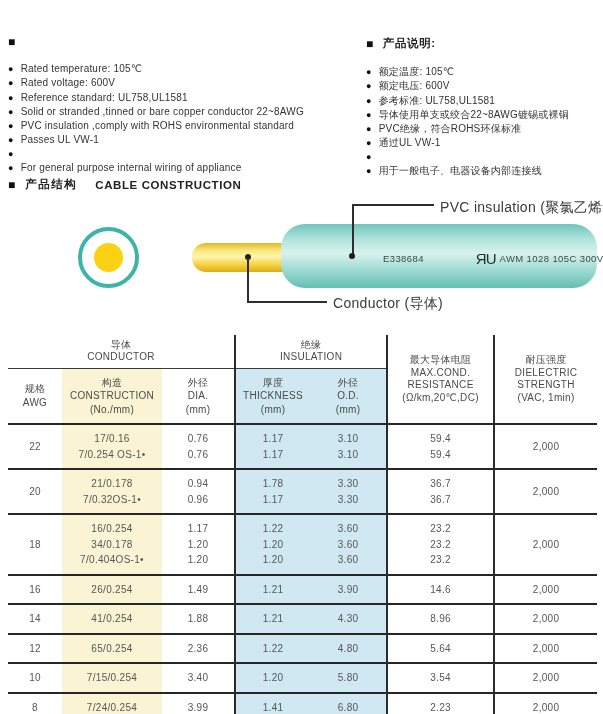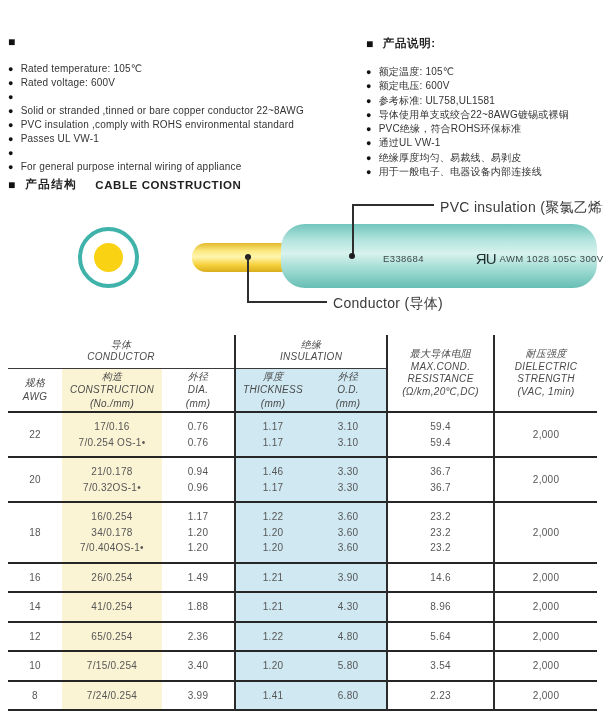--- a/index.html
+++ b/index.html
@@ -45,25 +45,25 @@
   .ld-ins-dot{left:349px;top:253px;}
   .lbl-ins{left:440px;top:199px;}
   .ld-con-dot{left:245px;top:254px;}
   .ld-con-v{left:247px;top:257px;width:2px;height:46px;}
   .ld-con-h{left:247px;top:301px;width:80px;height:2px;}
   .lbl-con{left:333px;top:295px;}
 
   
   .spec{position:absolute;left:8px;top:335px;width:589px;border-collapse:collapse;
         table-layout:fixed;text-align:center;}
-  .spec th{font-weight:normal;color:#4a4a4a;padding:0;font-size:10px;letter-spacing:.3px;font-style:italic;}
+  .spec th{font-weight:normal;color:#4a4a4a;padding:0;font-size:10px;letter-spacing:.3px;}
   .grp{height:33px;}
   .grp th{vertical-align:middle;line-height:12.5px;}
   .g-cond,.g-ins{border-bottom:1.5px solid #3a3a3a;}
-  .sub{height:44px;}
+  .sub{height:56px;}
   .sub th{border-bottom:2.5px solid #262626;line-height:13.5px;vertical-align:middle;}
   .h-res,.h-die{border-bottom:2.5px solid #262626;vertical-align:middle;line-height:13.5px;}
   .bl{border-left:2px solid #2b2b2b;}
   .h-con,.c-con{background:#faf3d4;}
   .h-thk,.h-od,.c-thk,.c-od{background:#cfe8f1;}
   .spec tbody td{vertical-align:middle;padding:6px 0;font-size:10px;color:#565656;letter-spacing:.3px;}
   .spec tbody tr{border-top:2px solid #262626;}
   .spec tbody tr:last-child{border-bottom:2.5px solid #262626;}
   .ln{line-height:15.5px;}
 </style>
@@ -80,20 +80,21 @@
         <li>
           <span class="blt">●</span>
           <span>Rated temperature: 105℃</span>
         </li>
         <li>
           <span class="blt">●</span>
           <span>Rated voltage: 600V</span>
         </li>
         <li>
           <span class="blt">●</span>
+          <span>Reference standard: UL758,UL1581</span>
         </li>
         <li>
           <span class="blt">●</span>
           <span>Solid or stranded ,tinned or bare copper conductor 22~8AWG</span>
         </li>
         <li>
           <span class="blt">●</span>
           <span>PVC insulation ,comply with ROHS environmental standard</span>
         </li>
         <li>
@@ -135,21 +136,20 @@
         <li>
           <span class="blt">●</span>
           <span>PVC绝缘，符合ROHS环保标准</span>
         </li>
         <li>
           <span class="blt">●</span>
           <span>通过UL VW-1</span>
         </li>
         <li>
           <span class="blt">●</span>
-          <span>绝缘厚度均匀、易裁线、易剥皮</span>
         </li>
         <li>
           <span class="blt">●</span>
           <span>用于一般电子、电器设备内部连接线</span>
         </li>
       </ul>
   </section>
 
   <div class="cc-head">
     <span class="sq">■</span>
@@ -267,21 +267,21 @@
           <td class="c-awg">20</td>
           <td class="c-con">
             <div class="ln">21/0.178</div>
             <div class="ln">7/0.32OS-1•</div>
           </td>
           <td class="c-dia">
             <div class="ln">0.94</div>
             <div class="ln">0.96</div>
           </td>
           <td class="c-thk bl">
-            <div class="ln">1.46</div>
+            <div class="ln">1.78</div>
             <div class="ln">1.17</div>
           </td>
           <td class="c-od">
             <div class="ln">3.30</div>
             <div class="ln">3.30</div>
           </td>
           <td class="c-res bl">
             <div class="ln">36.7</div>
             <div class="ln">36.7</div>
           </td>

